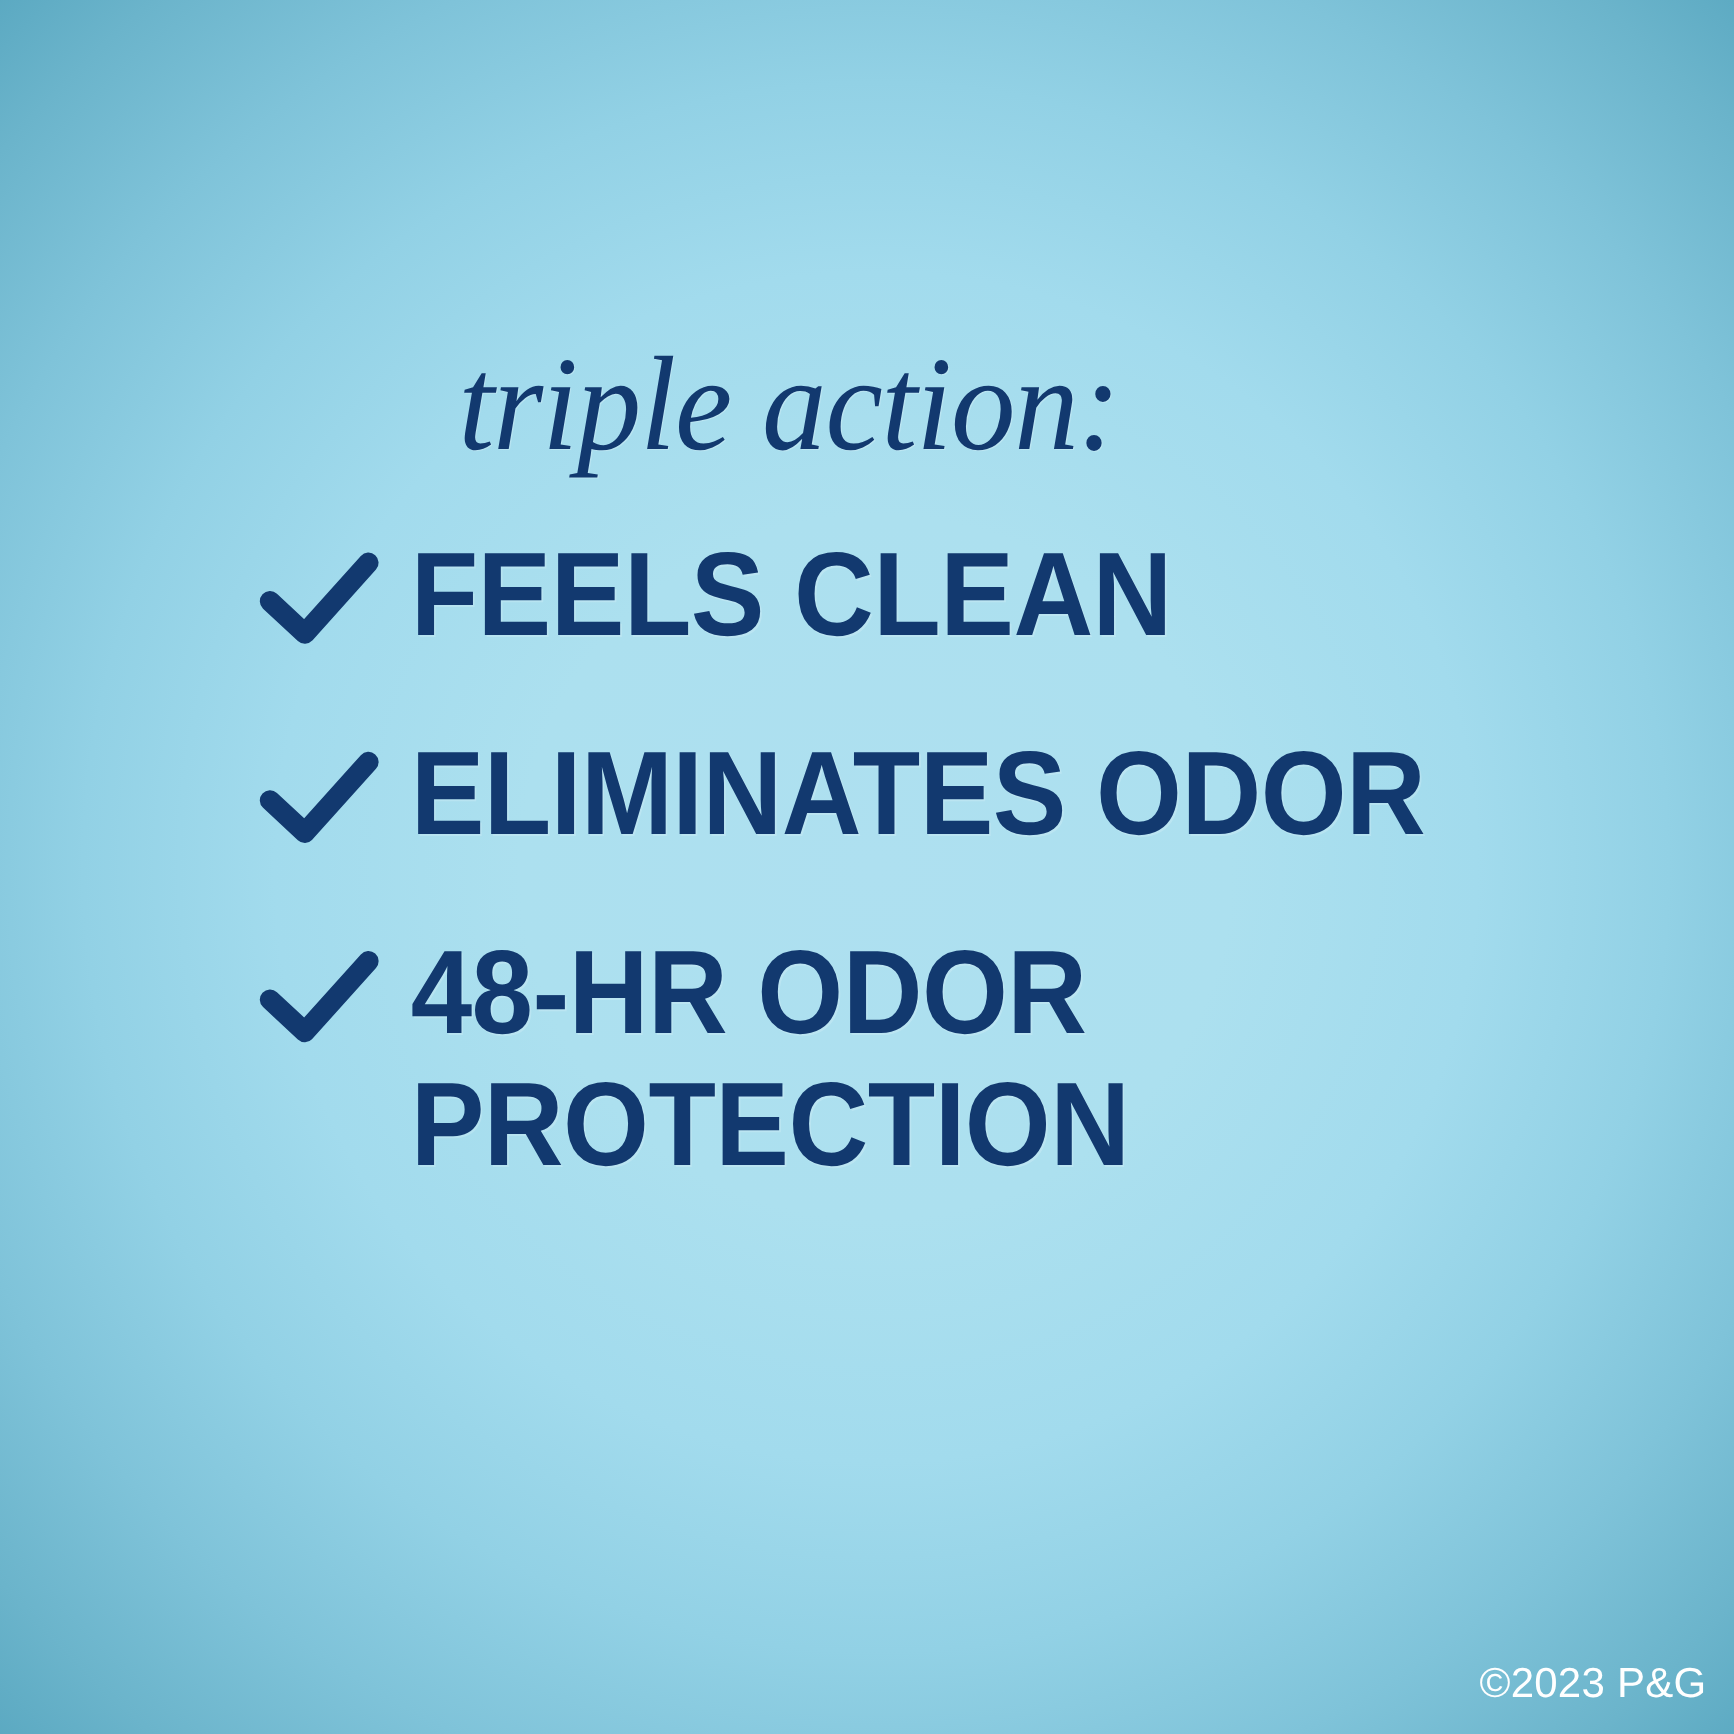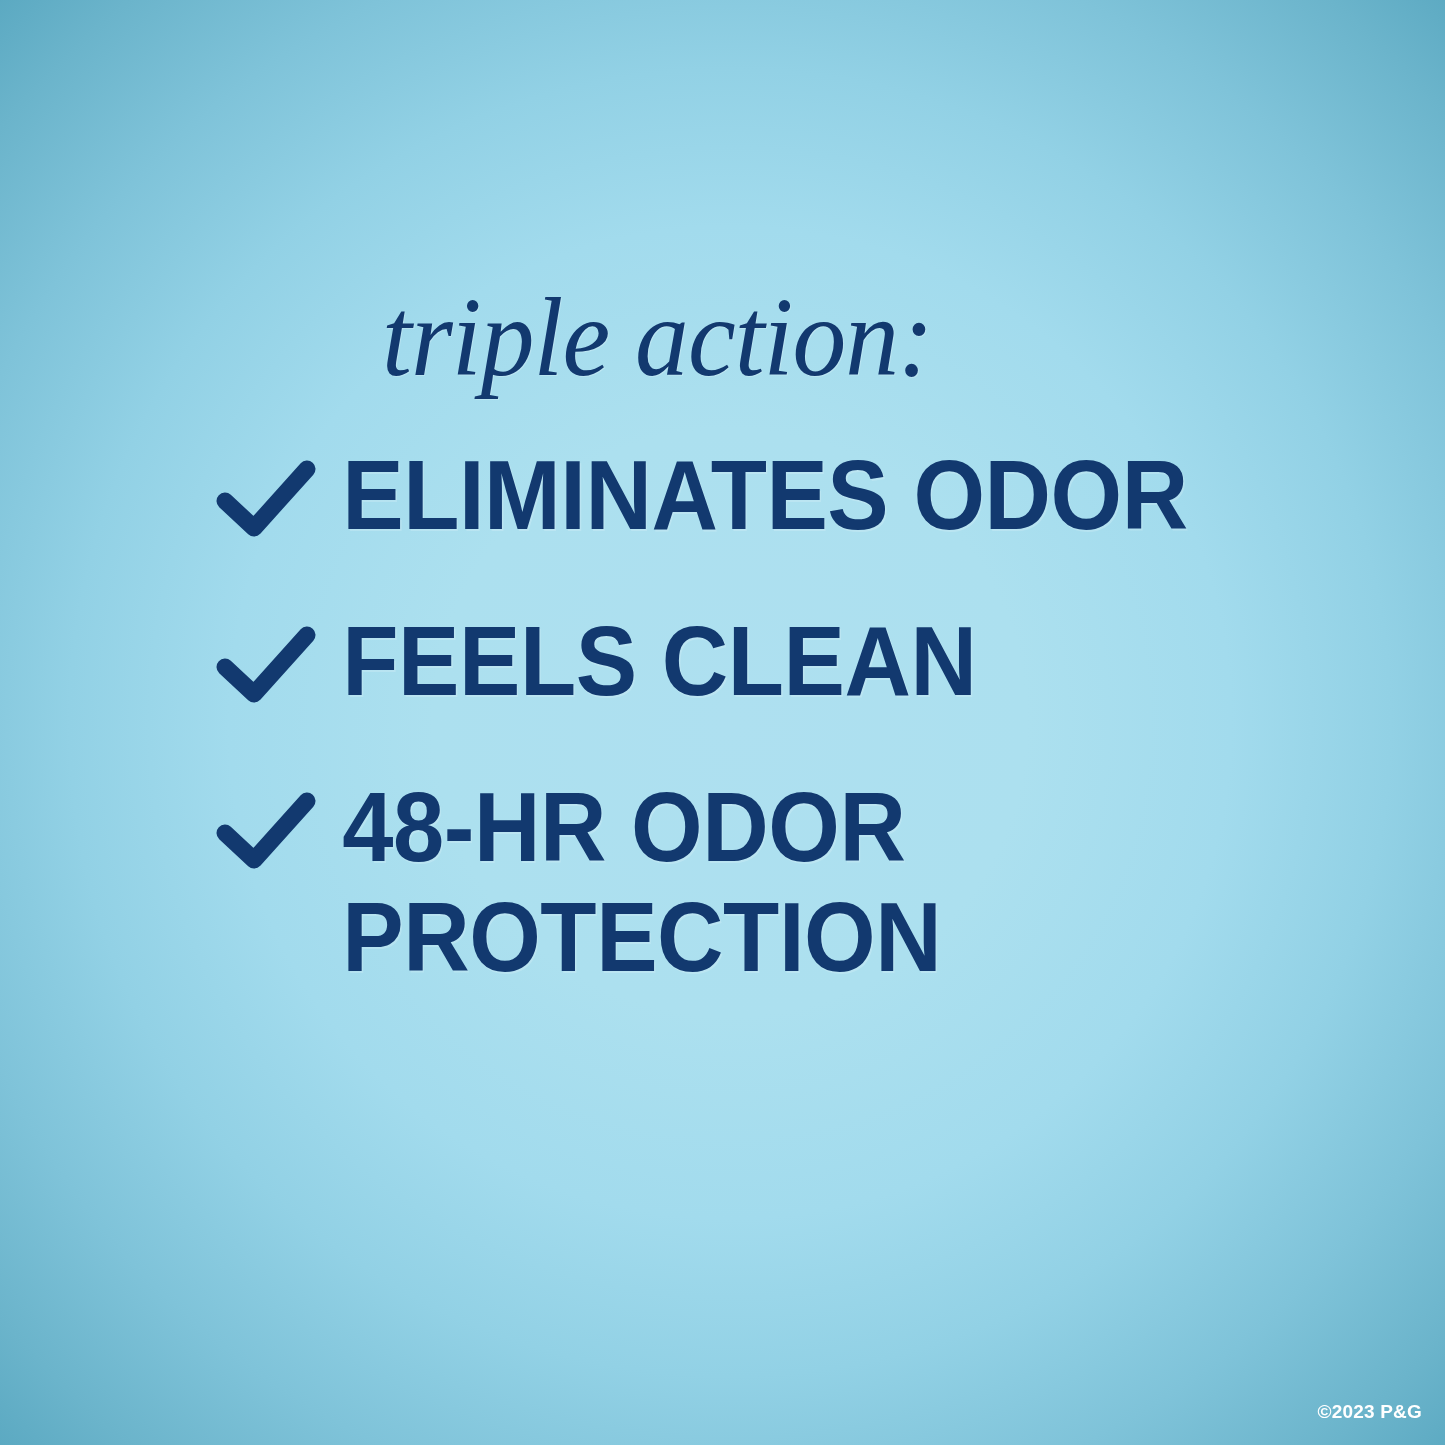--- a/index.html
+++ b/index.html
@@ -96,52 +96,52 @@
     transform-origin: left top;
     text-shadow: 1.5px 1.5px 0 rgba(255,255,255,0.18);
   }
 
   
   .copyright {
     position: absolute;
     right: 38px;
     bottom: 22px;
     font-family: "Liberation Sans", sans-serif;
-    font-weight: 700;
-    font-size: 19px;
+    font-weight: 400;
+    font-size: 35px;
     letter-spacing: 0.2px;
     color: #ffffff;
     white-space: nowrap;
   }
 </style>
 </head>
 <body>
 
 <div id="canvas">
 
   <div class="headline">triple action:</div>
 
   <div class="claims">
 
     <div class="claim">
       <span class="check-icon">
         <svg viewBox="0 0 100 86" xmlns="http://www.w3.org/2000/svg">
           <path d="M9 45 L38 72 L91 13" fill="none" stroke="#12396f" stroke-width="17" stroke-linecap="round" stroke-linejoin="round"></path>
         </svg>
       </span>
-      <span class="claim-label">ELIMINATES ODOR</span>
+      <span class="claim-label">FEELS CLEAN</span>
     </div>
 
     <div class="claim">
       <span class="check-icon">
         <svg viewBox="0 0 100 86" xmlns="http://www.w3.org/2000/svg">
           <path d="M9 45 L38 72 L91 13" fill="none" stroke="#12396f" stroke-width="17" stroke-linecap="round" stroke-linejoin="round"></path>
         </svg>
       </span>
-      <span class="claim-label">FEELS CLEAN</span>
+      <span class="claim-label">ELIMINATES ODOR</span>
     </div>
 
     <div class="claim">
       <span class="check-icon">
         <svg viewBox="0 0 100 86" xmlns="http://www.w3.org/2000/svg">
           <path d="M9 45 L38 72 L91 13" fill="none" stroke="#12396f" stroke-width="17" stroke-linecap="round" stroke-linejoin="round"></path>
         </svg>
       </span>
       <span class="claim-label">48-HR ODOR PROTECTION</span>
     </div>

